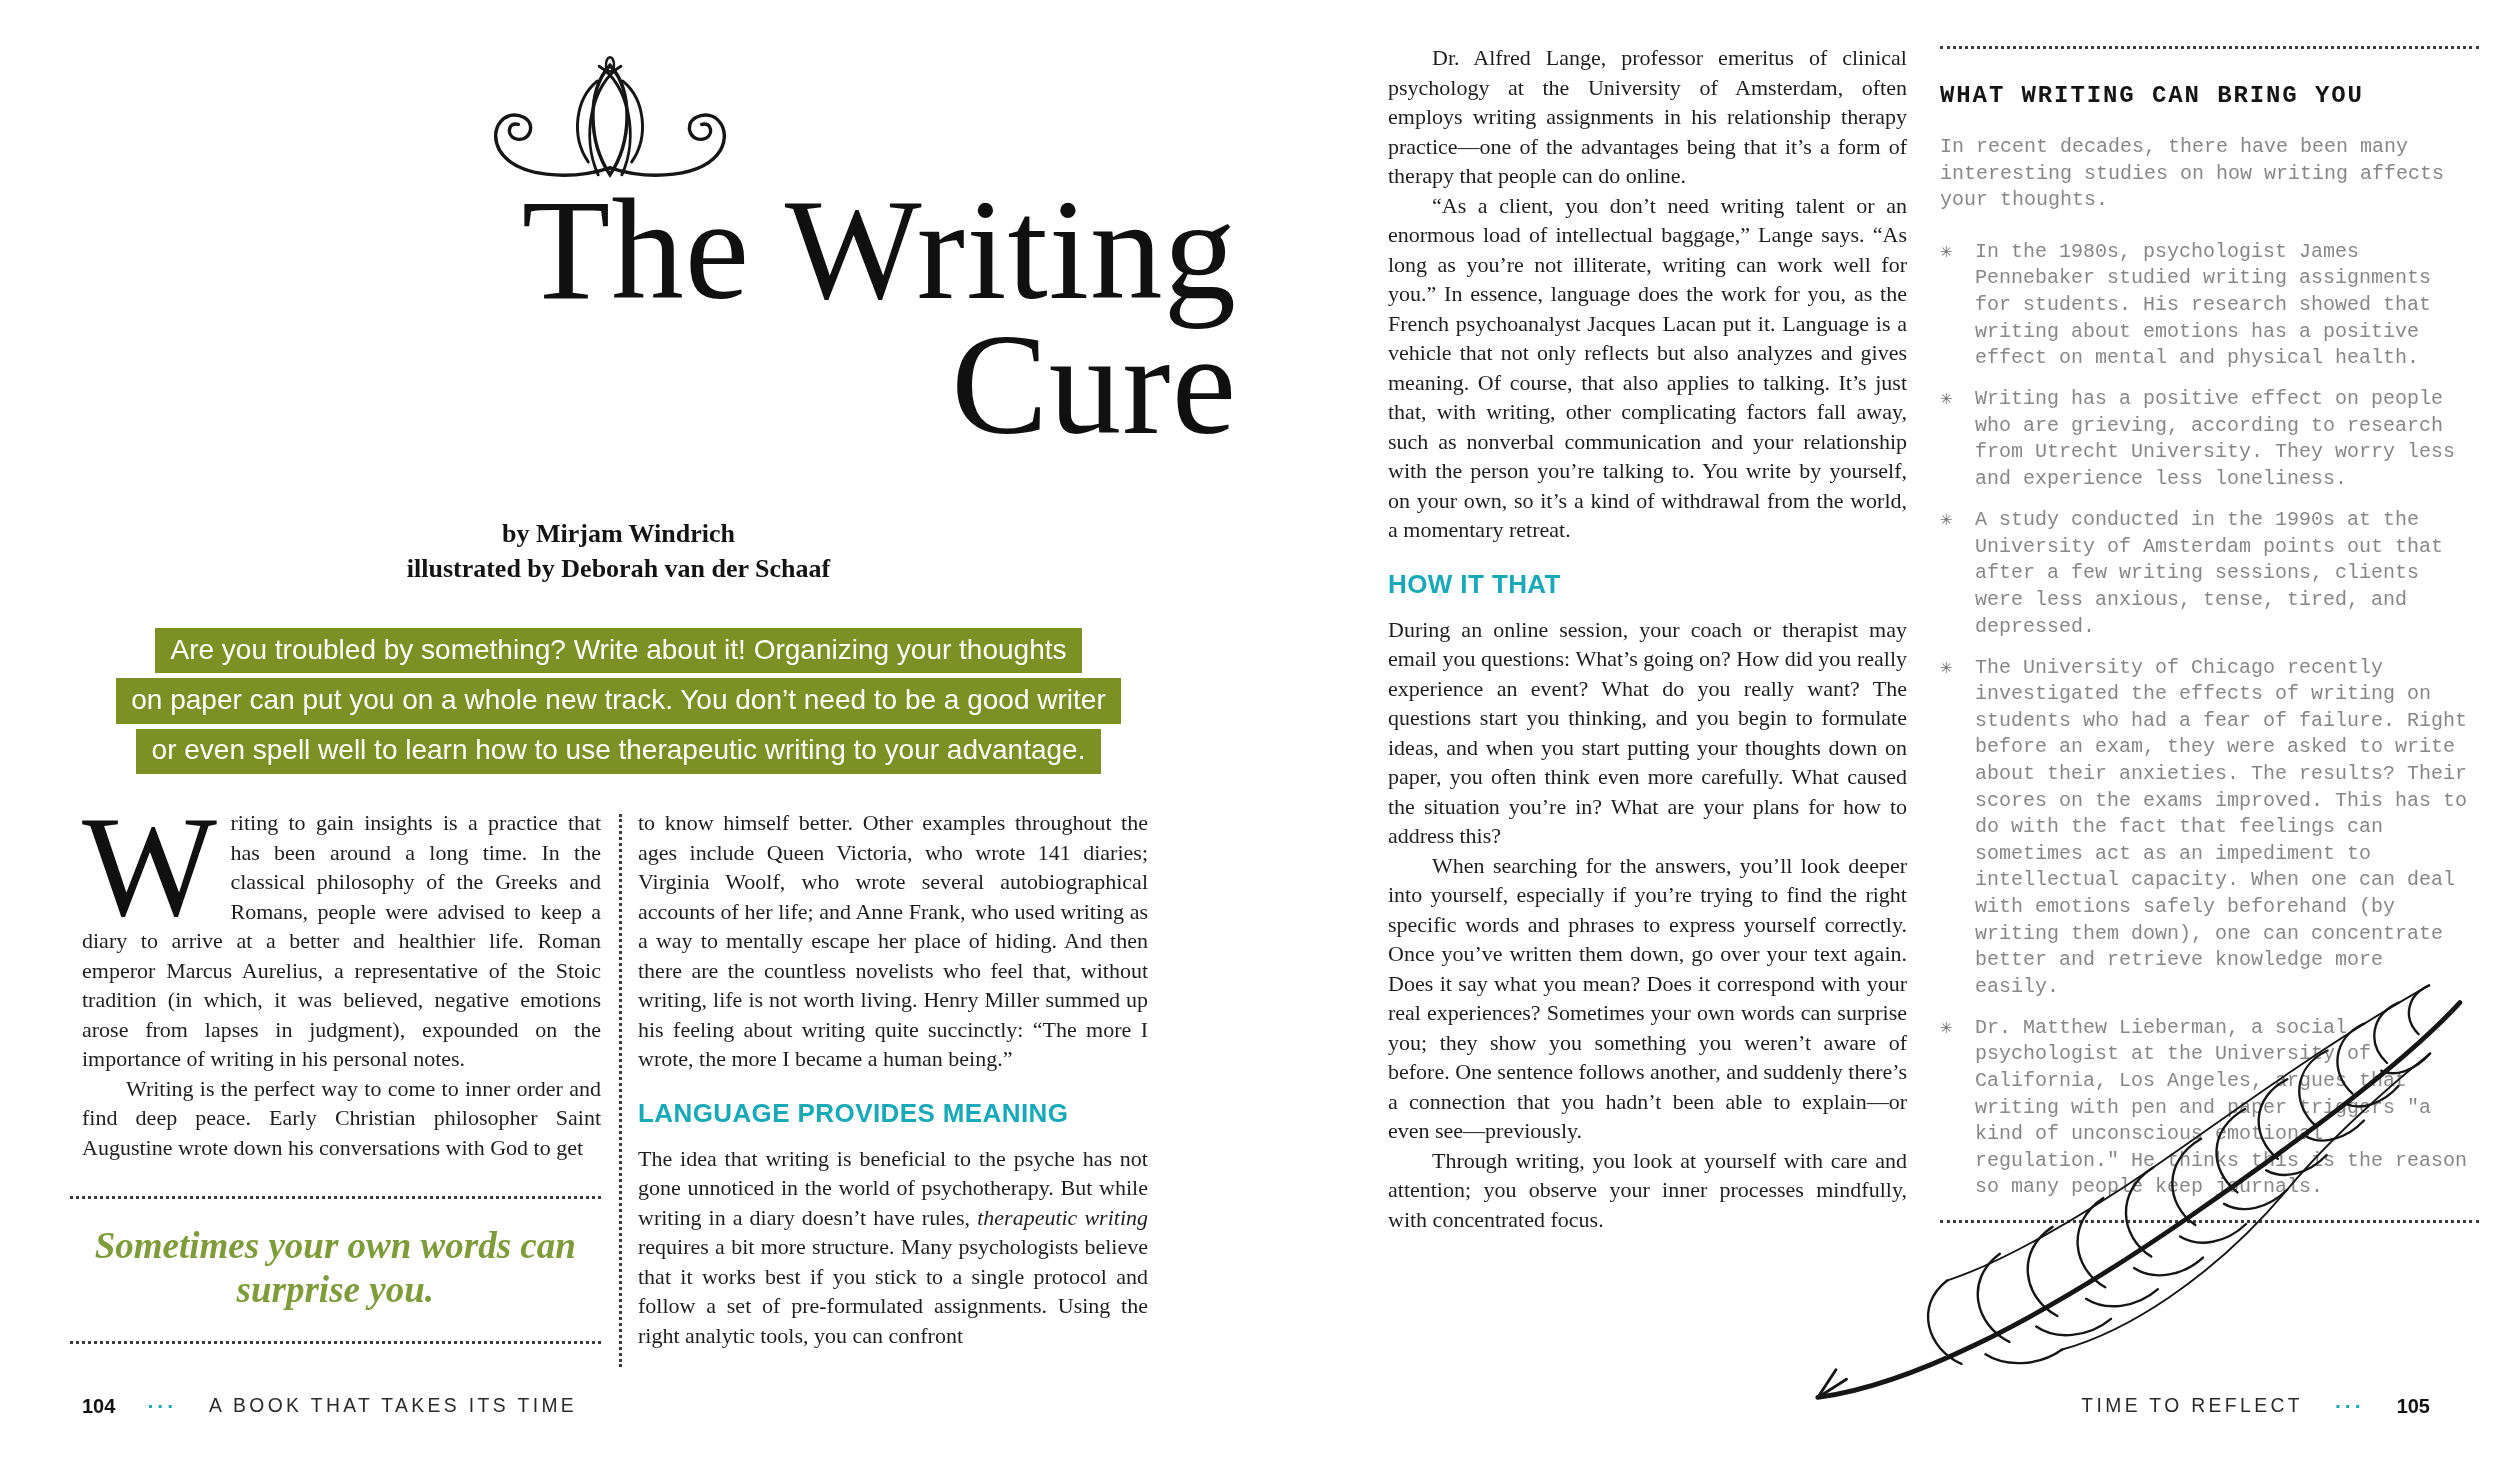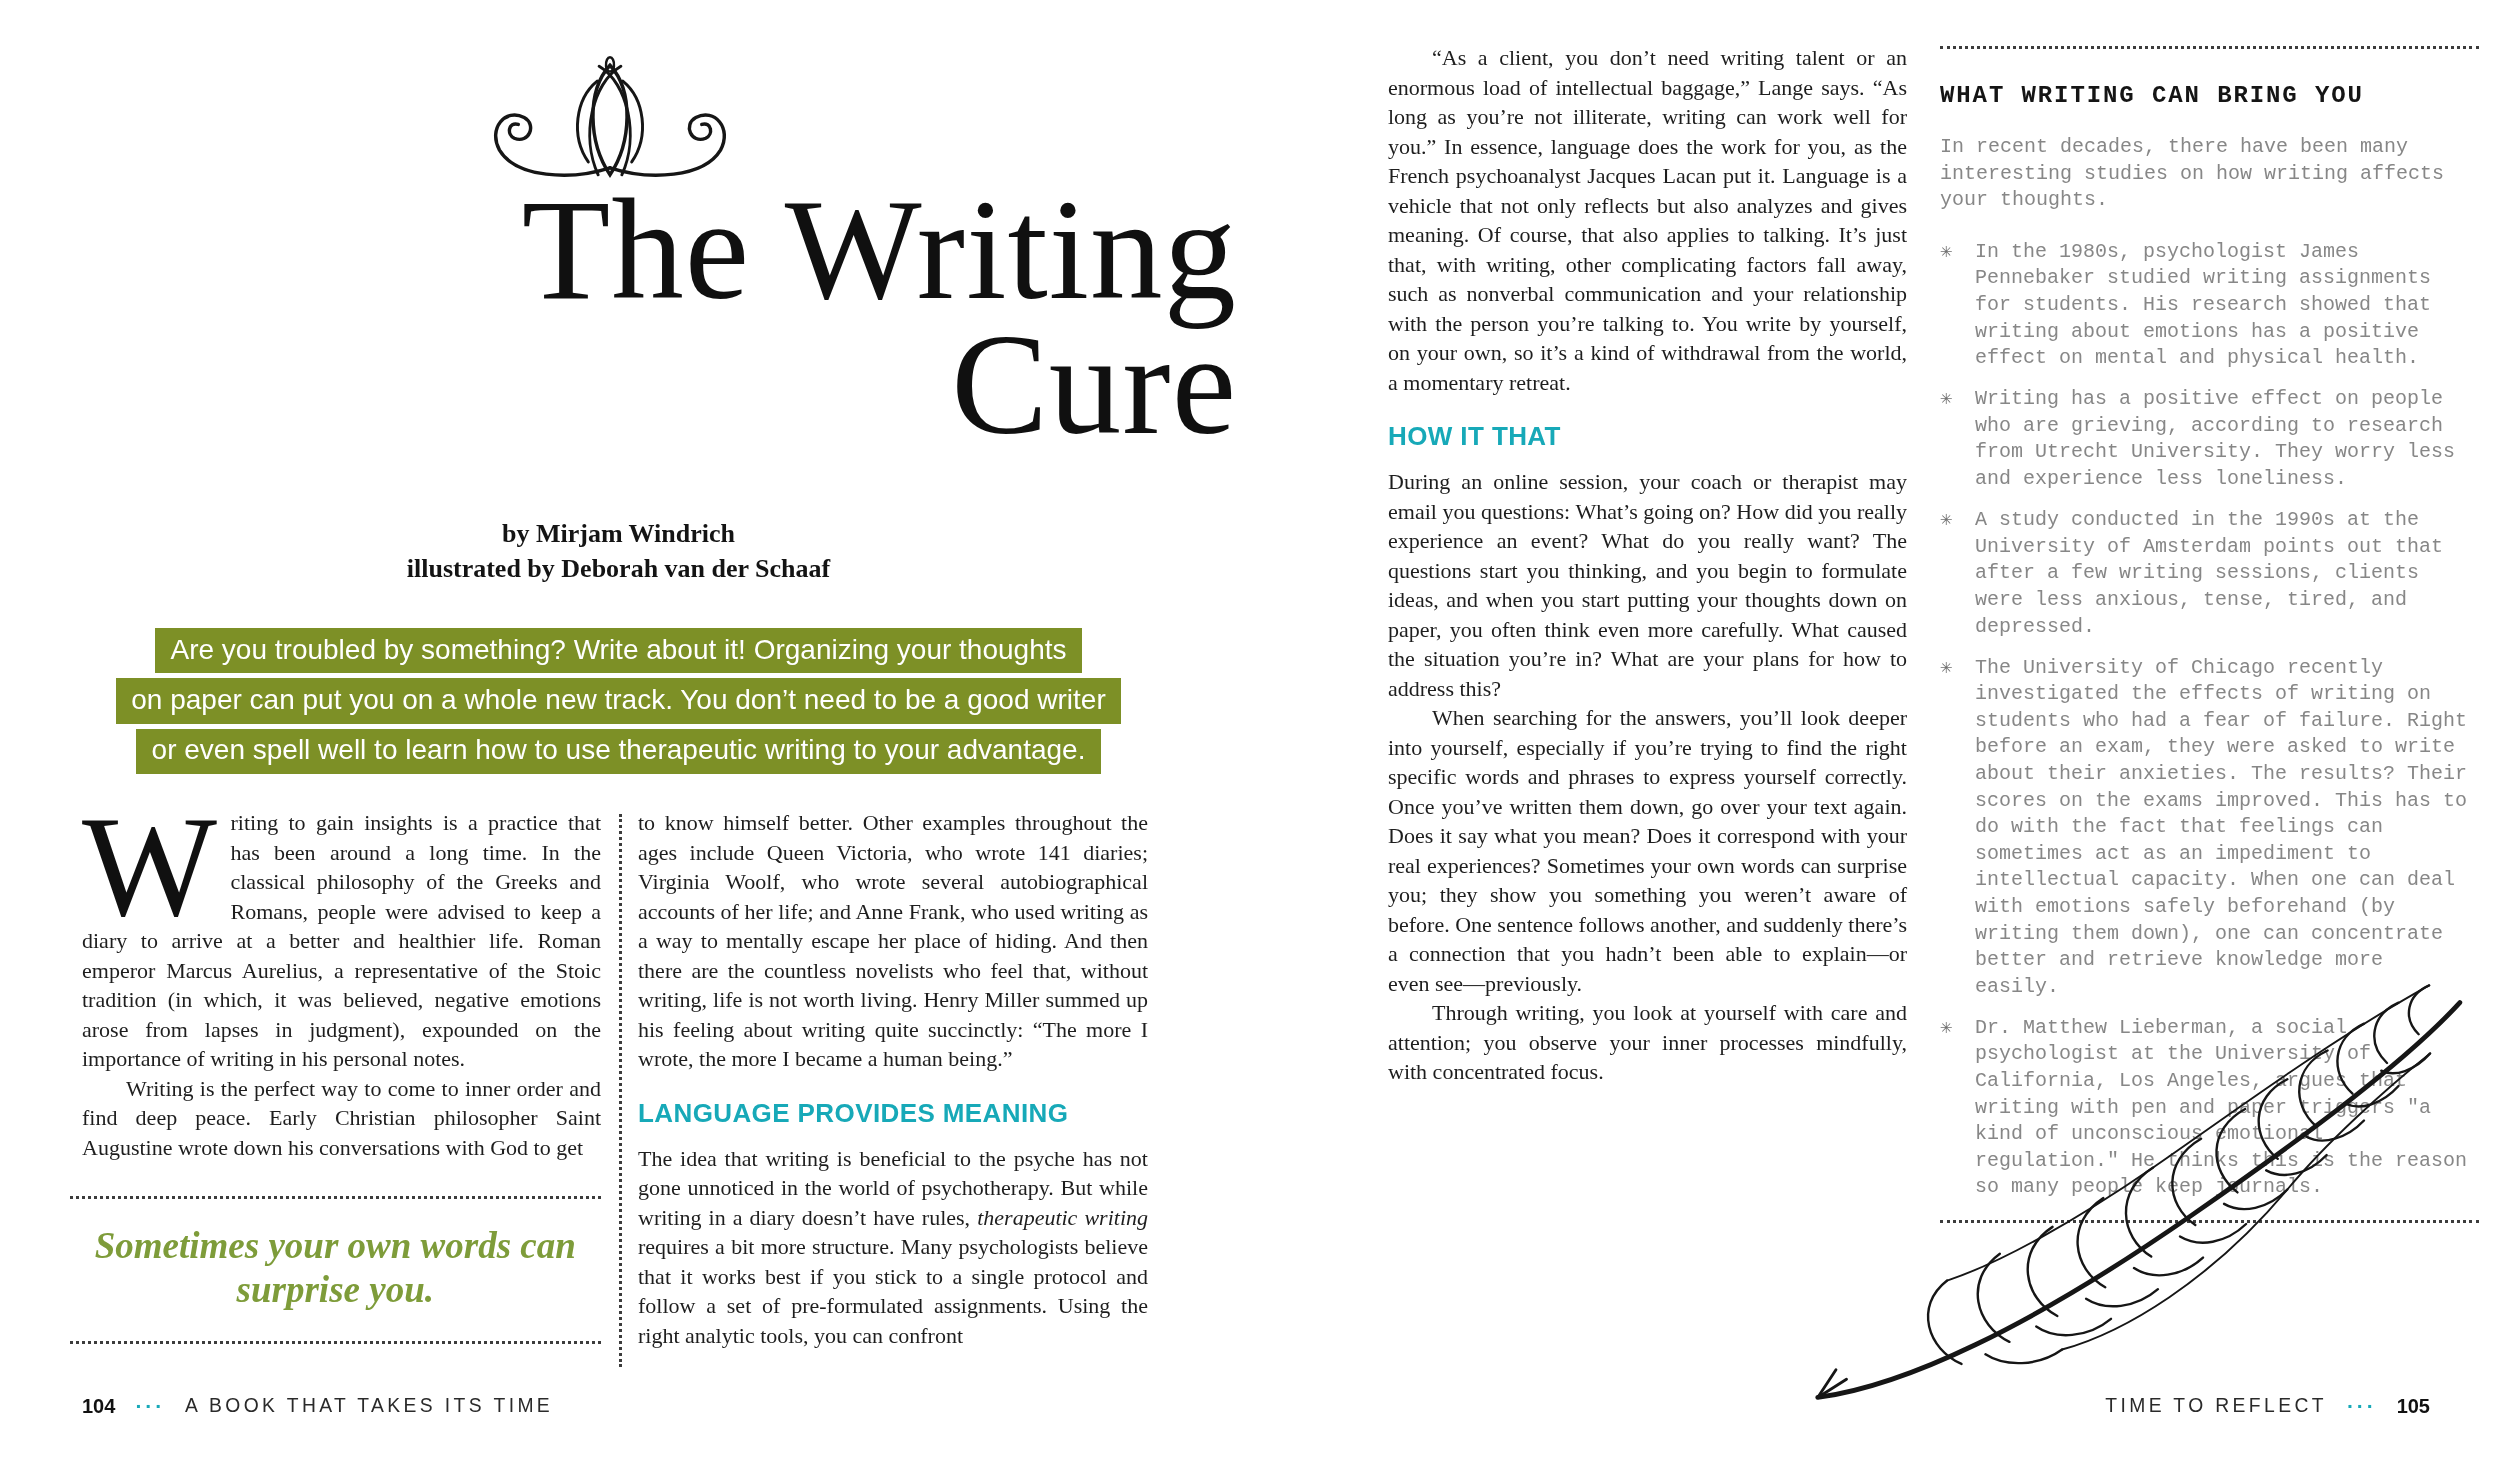--- a/index.html
+++ b/index.html
@@ -41,21 +41,21 @@
            margin:33px 0 25px;}
   .sb-intro{font-size:20px;line-height:26.6px;color:#878787;margin:0 0 25px;}
   .sb-list{list-style:none;margin:0;padding:0;}
   .sb-list li{position:relative;padding-left:35px;margin-bottom:14.5px;
               font-size:20px;line-height:26.6px;color:#878787;}
   .sb-list .ast{position:absolute;left:0;top:0;color:#6f6f6f;font-size:20px;}
   .sb-bottomline{margin-top:19.3px;border-top:3.9px dotted #3c3c3c;height:0;}
   .feather{position:absolute;left:1789px;top:974px;width:690px;height:454px;z-index:5;}
   
   .footer{position:absolute;top:1394px;font-family:"Liberation Sans",sans-serif;
-          font-size:19.3px;color:#2a2a2a;display:flex;align-items:center;gap:20px;}
+          font-size:19.3px;color:#2a2a2a;display:flex;align-items:center;gap:32px;}
   .footer-left{left:82px;}
   .footer-right{right:82px;}
   .pagenum{font-weight:bold;font-size:20px;color:#111;}
   .fdots{color:var(--teal);font-weight:bold;letter-spacing:2.9px;font-size:21px;}
   .flabel{letter-spacing:3.4px;}
   .ink{stroke:#161616;fill:none;stroke-linecap:round;}
 </style>
 </head>
 <body>
 
@@ -105,20 +105,21 @@
     <p><span>The idea that writing is beneficial to the psyche has not gone unnoticed in the world of psychotherapy. But while writing in a diary doesn’t have rules, </span><i>therapeutic writing</i><span> requires a bit more structure. Many psychologists believe that it works best if you stick to a single protocol and follow a set of pre-formulated assignments. Using the right analytic tools, you can confront</span></p>
   </div>
 
   <div class="footer footer-left">
     <span class="pagenum">104</span>
     <span class="fdots">···</span>
     <span class="flabel">A BOOK THAT TAKES ITS TIME</span>
   </div>
 
   <div class="col col-r1 bodytext">
+    <p class="ind">Dr. Alfred Lange, professor emeritus of clinical psychology at the University of Amsterdam, often employs writing assignments in his relationship therapy practice—one of the advantages being that it’s a form of therapy that people can do online.</p>
     <p class="ind">“As a client, you don’t need writing talent or an enormous load of intellectual baggage,” Lange says. “As long as you’re not illiterate, writing can work well for you.” In essence, language does the work for you, as the French psychoanalyst Jacques Lacan put it. Language is a vehicle that not only reflects but also analyzes and gives meaning. Of course, that also applies to talking. It’s just that, with writing, other complicating factors fall away, such as nonverbal communication and your relationship with the person you’re talking to. You write by yourself, on your own, so it’s a kind of withdrawal from the world, a momentary retreat.</p>
     <div class="subhead">HOW IT THAT</div>
     <p>During an online session, your coach or therapist may email you questions: What’s going on? How did you really experience an event? What do you really want? The questions start you thinking, and you begin to formulate ideas, and when you start putting your thoughts down on paper, you often think even more carefully. What caused the situation you’re in? What are your plans for how to address this?</p>
     <p class="ind">When searching for the answers, you’ll look deeper into yourself, especially if you’re trying to find the right specific words and phrases to express yourself correctly. Once you’ve written them down, go over your text again. Does it say what you mean? Does it correspond with your real experiences? Sometimes your own words can surprise you; they show you something you weren’t aware of before. One sentence follows another, and suddenly there’s a connection that you hadn’t been able to explain—or even see—previously.</p>
     <p class="ind">Through writing, you look at yourself with care and attention; you observe your inner processes mindfully, with concentrated focus.</p>
   </div>
 
   <div class="sidebar">
     <div class="dotline"></div>
     <div class="sb-head">WHAT WRITING CAN BRING YOU</div>

